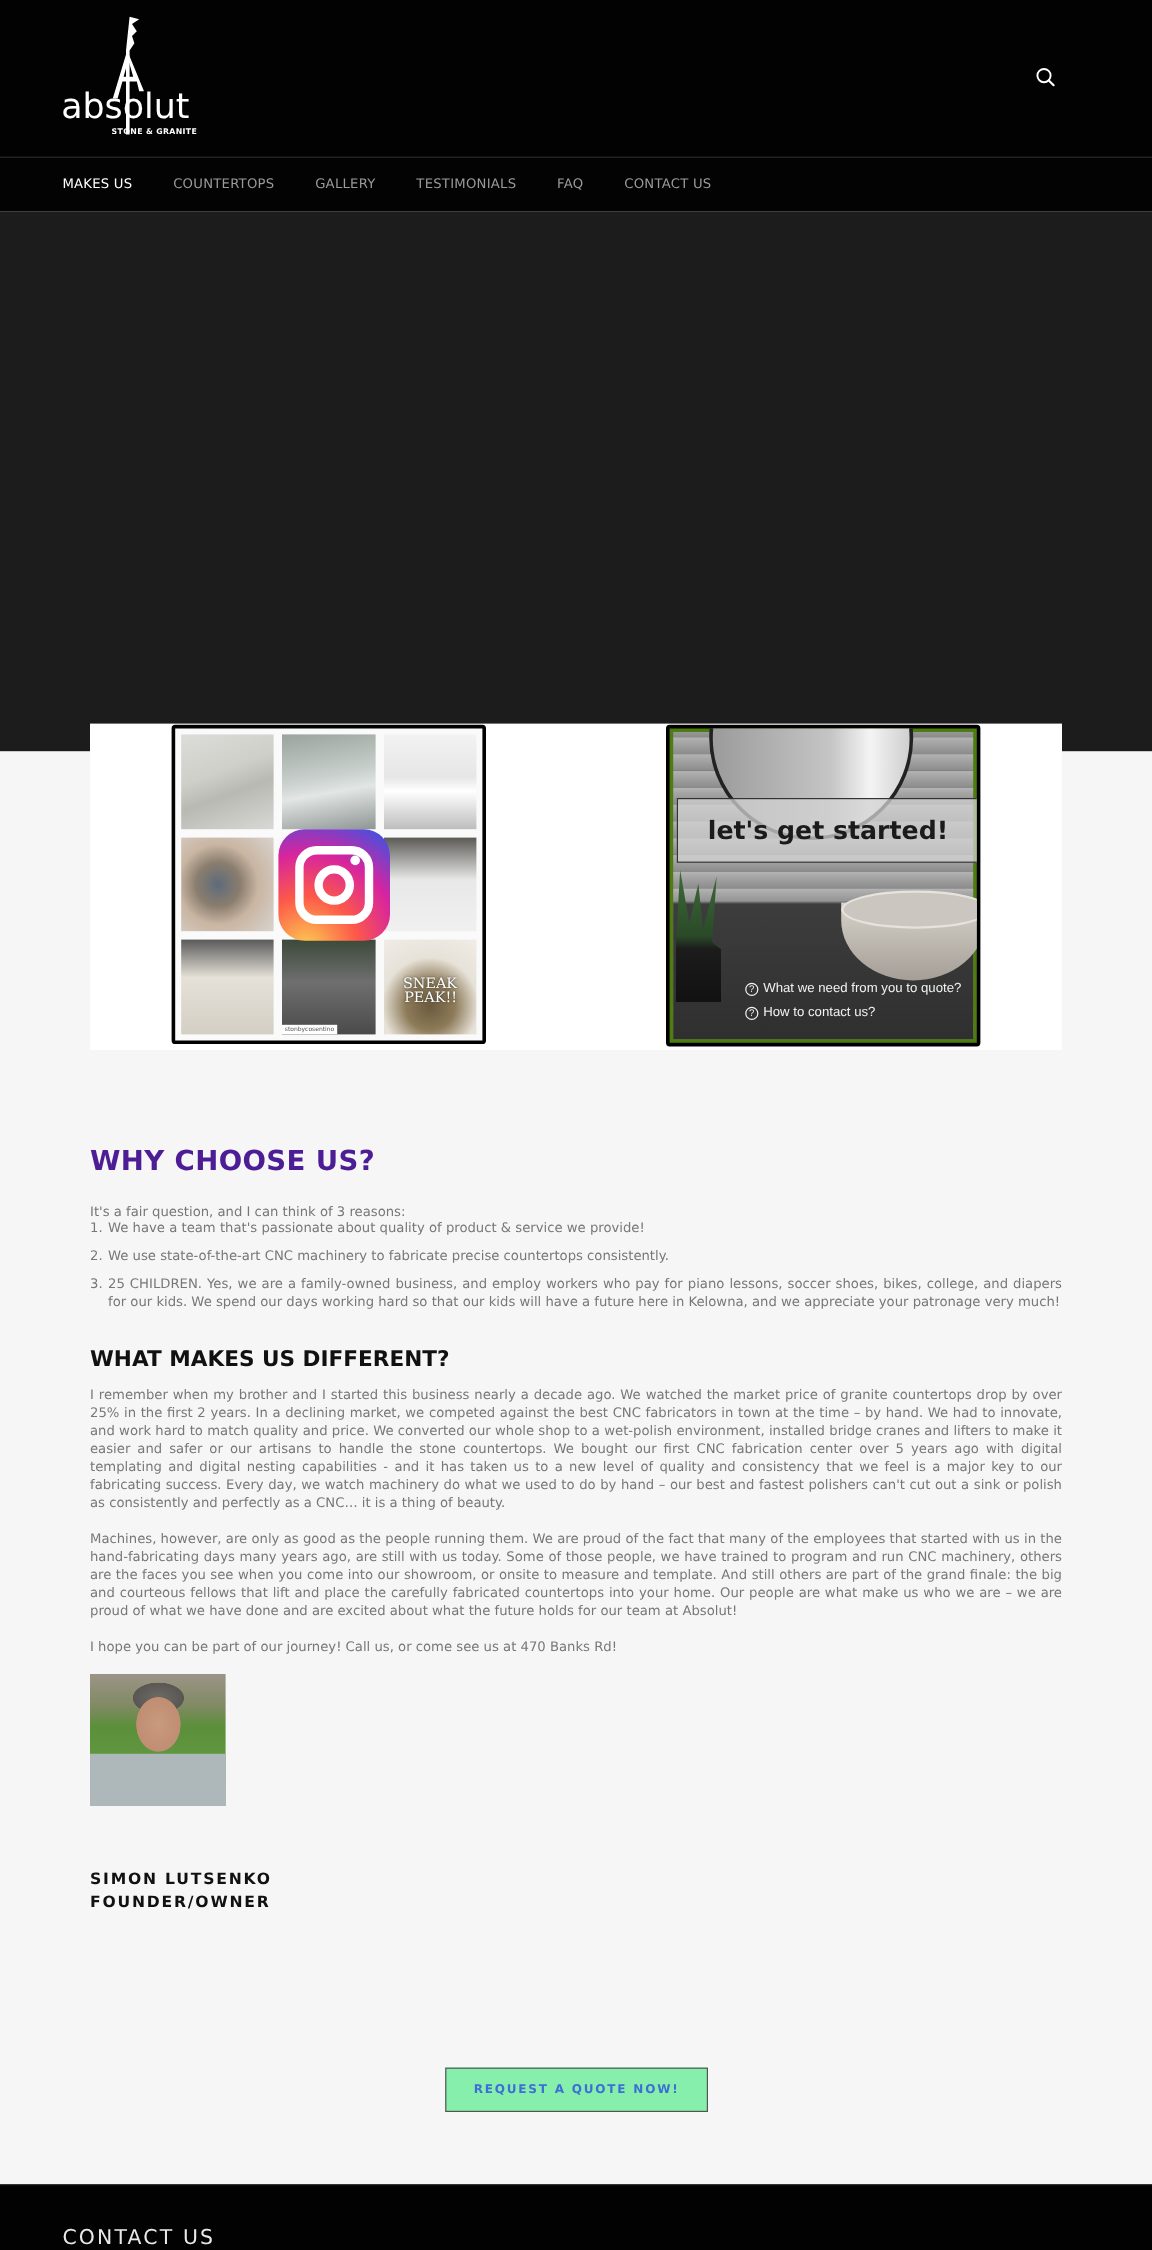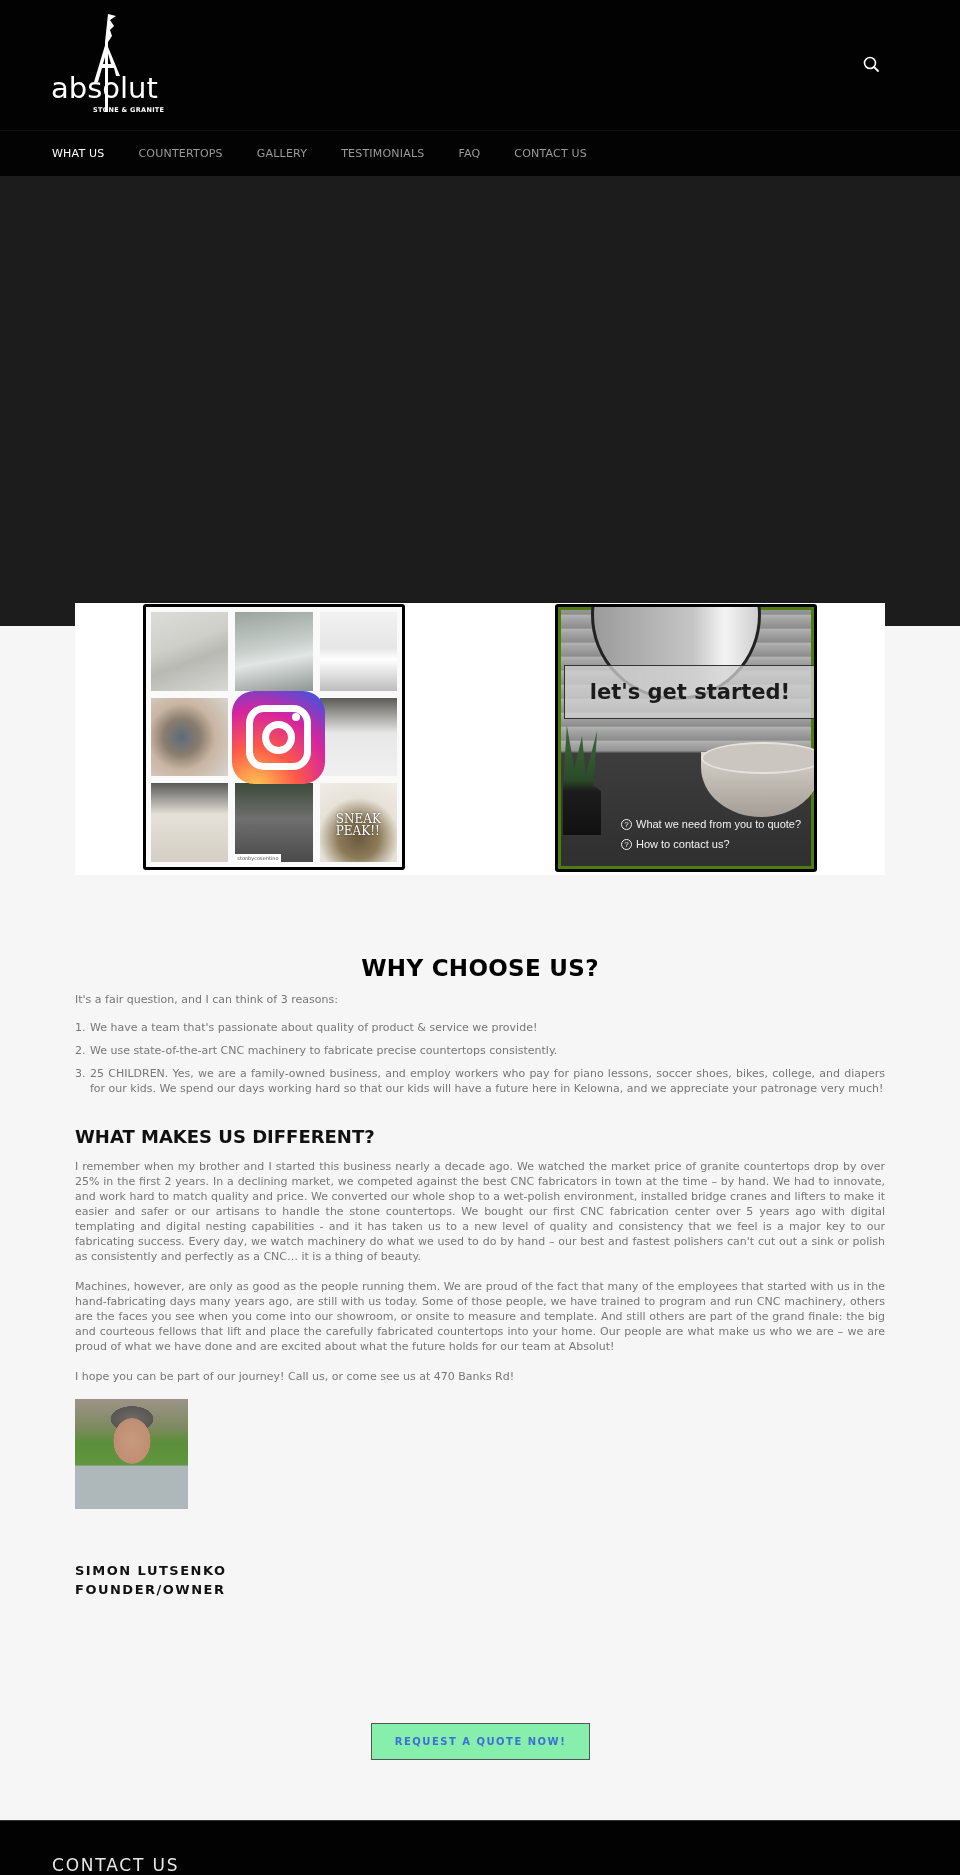--- a/index.html
+++ b/index.html
@@ -74,21 +74,21 @@
   .c3 { background: linear-gradient(180deg,#f2f2f2 0%,#e6e6e6 45%,#ffffff 60%,#bdbdbd 100%); }
   .c4 { background: radial-gradient(circle at 40% 50%,#5d6b7a 0%,#8a7d6e 30%,#c9b5a2 55%,#d8d4cf 100%); }
   .c5 { background: linear-gradient(180deg,#5b5a55 0%,#e8e8e8 45%,#f0f0f0 100%); }
   .c6 { background: linear-gradient(180deg,#5a5a5a 0%,#e5e1d8 40%,#d3cfc5 100%); }
   .c7 { background: linear-gradient(180deg,#3c4a3a 0%,#6f6f6f 45%,#4a4a4a 100%); }
   .c8 { background: radial-gradient(circle at 50% 70%,#6b5a3e 0%,#8c7a58 30%,#e7e2d8 60%,#f0ede7 100%); }
   .c9 { background: #f7f7f7; }
   .sneak {
     position: absolute; left: 50%; top: 38%; transform: translateX(-50%);
     font-family: "DejaVu Serif", serif; color:#fff; font-size: 12px; line-height: 12px;
-    text-align: left; text-shadow: 0 0 2px #333;
+    text-align: right; text-shadow: 0 0 2px #333;
   }
   .insta-caption {
     position: absolute; left: 0; bottom: 0; background: #fff; font-size: 5px; color:#555; padding: 1px 2px;
   }
   .insta-logo {
     position: absolute; left: 86px; top: 84px; width: 93px; height: 93px;
     border-radius: 22px;
     background: radial-gradient(circle at 25% 105%, #fdcb52 0%, #fd5949 35%, #d6249f 65%, #285aeb 100%);
   }
   .insta-logo .ring {
@@ -139,23 +139,23 @@
     color: #f2f2f2; font-size: 11px; display: flex; align-items: center;
   }
   .started-q .qmark {
     width: 11px; height: 11px; border: 1px solid #f2f2f2; border-radius: 50%;
     font-size: 8px; display:flex; align-items:center; justify-content:center; margin-right: 4px;
   }
   
   .content { position: absolute; left: 75px; top: 955px; width: 810px; }
   h1.why {
     font-family: "DejaVu Sans", sans-serif; font-weight: bold; font-size: 23px;
-    color: #000000; letter-spacing: 0.3px; margin-bottom: 12px; text-align: center;
-  }
-  .intro { font-size: 11px; color: #777; margin-bottom: 14px; }
+    color: #4c1d95; letter-spacing: 0.3px; margin-bottom: 22px;
+  }
+  .intro { font-size: 11px; color: #777; }
   ol.reasons { list-style: none; font-size: 11px; color: #777; margin-bottom: 30px; }
   ol.reasons li { display: flex; line-height: 15px; margin-bottom: 8px; }
   ol.reasons li .num { width: 15px; flex: none; }
   ol.reasons li .txt { flex: 1; text-align: justify; }
   h2.diff {
     font-family: "DejaVu Sans", sans-serif; font-weight: bold; font-size: 18px;
     color: #111; margin-bottom: 12px;
   }
   p.body {
     font-size: 11px; line-height: 15px; color: #777; text-align: justify; margin-bottom: 15px;
@@ -203,21 +203,21 @@
   </a>
   <div class="search-btn">
     <svg viewBox="0 0 20 20">
       <circle cx="8" cy="8" r="5.5" stroke="#fff" stroke-width="1.6" fill="none"></circle>
       <line x1="12" y1="12" x2="16" y2="16" stroke="#fff" stroke-width="1.8" stroke-linecap="round"></line>
     </svg>
   </div>
 </header>
 
 <nav class="nav">
-  <a class="active">WHAT US</a>
+  <a class="active">MAKES US</a>
   <a>COUNTERTOPS</a>
   <a>GALLERY</a>
   <a>TESTIMONIALS</a>
   <a>FAQ</a>
   <a>CONTACT US</a>
 </nav>
 
 <section class="hero"></section>
 
 <section class="feature-box">

